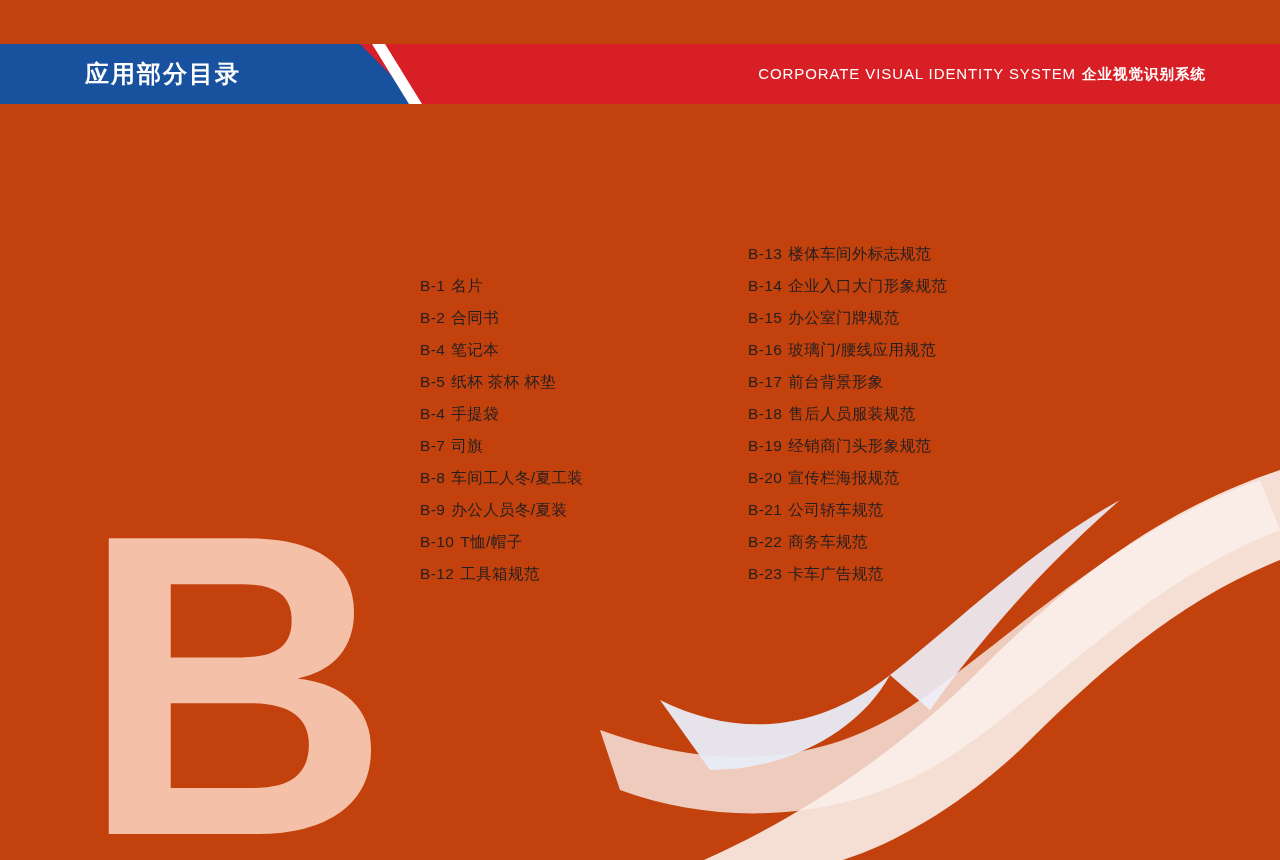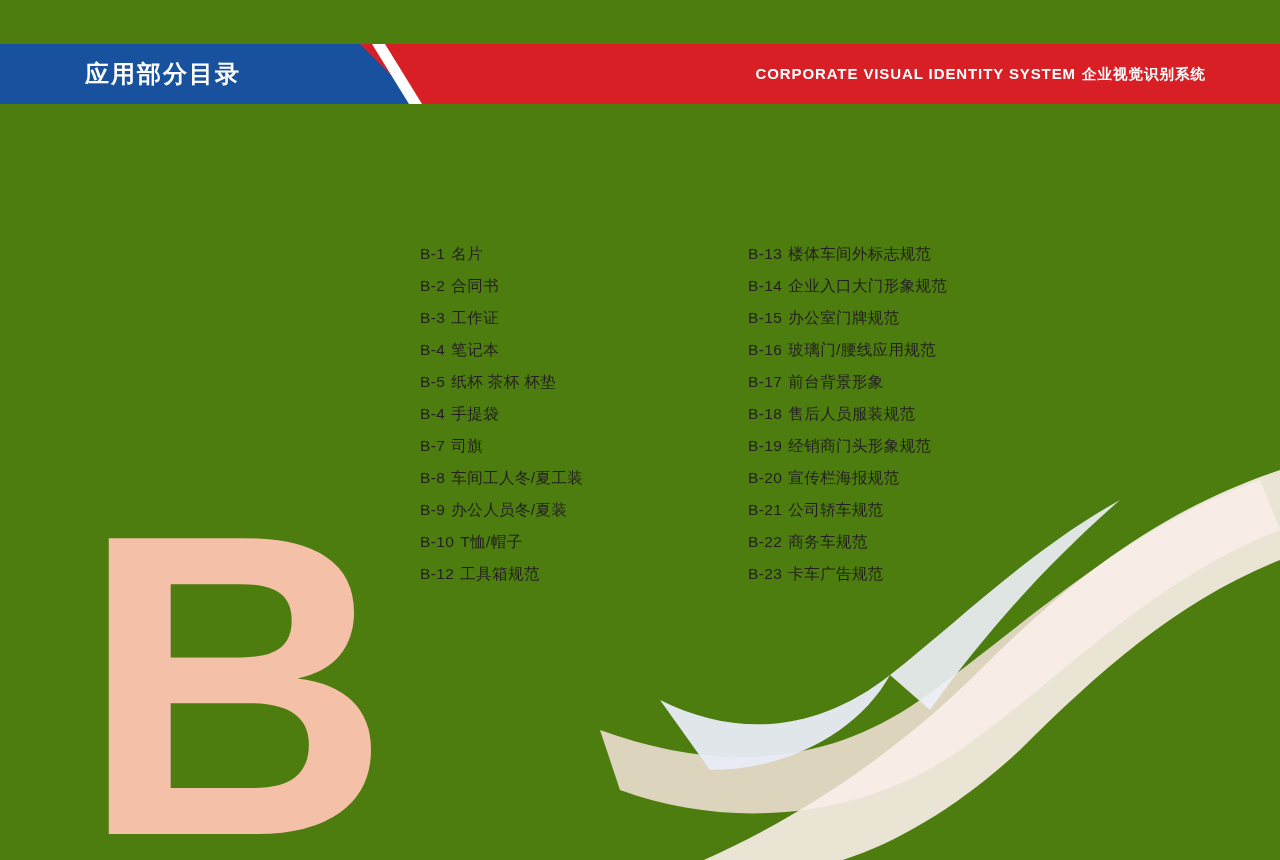--- a/index.html
+++ b/index.html
@@ -14,21 +14,21 @@
     overflow: hidden;
     position: relative;
   }
 
   
   .page {
     position: absolute;
     left: 0; top: 0;
     width: 1280px;
     height: 860px;
-    background: #4d7c0f;
+    background: #c2410c;
     overflow: hidden;
   }
 
   
   .header {
     position: absolute;
     left: 0;
     top: 44px;
     width: 1280px;
     height: 60px;
@@ -73,21 +73,21 @@
     position: absolute;
     right: 74px;
     top: 0;
     height: 60px;
     line-height: 60px;
     white-space: nowrap;
   }
   .header-right .en {
     color: #ffffff;
     font-size: 15px;
-    font-weight: bold;
+    font-weight: normal;
     letter-spacing: 0.9px;
   }
   .header-right .cn {
     color: #ffffff;
     font-size: 14.5px;
     font-weight: bold;
     letter-spacing: 1px;
     margin-left: 6px;
   }
 
@@ -164,21 +164,20 @@
     </svg>
   </div>
 
   <div class="watermark-b">B</div>
 
   <div class="toc">
 
     <div class="toc-col">
       <div class="toc-item"><span class="toc-num">B-1</span><span>名片</span></div>
       <div class="toc-item"><span class="toc-num">B-2</span><span>合同书</span></div>
-      <div class="toc-item"><span class="toc-num">B-3</span><span>工作证</span></div>
       <div class="toc-item"><span class="toc-num">B-4</span><span>笔记本</span></div>
       <div class="toc-item"><span class="toc-num">B-5</span><span>纸杯 茶杯 杯垫</span></div>
       <div class="toc-item"><span class="toc-num">B-4</span><span>手提袋</span></div>
       <div class="toc-item"><span class="toc-num">B-7</span><span>司旗</span></div>
       <div class="toc-item"><span class="toc-num">B-8</span><span>车间工人冬/夏工装</span></div>
       <div class="toc-item"><span class="toc-num">B-9</span><span>办公人员冬/夏装</span></div>
       <div class="toc-item"><span class="toc-num">B-10</span><span>T恤/帽子</span></div>
       <div class="toc-item"><span class="toc-num">B-12</span><span>工具箱规范</span></div>
     </div>
 

